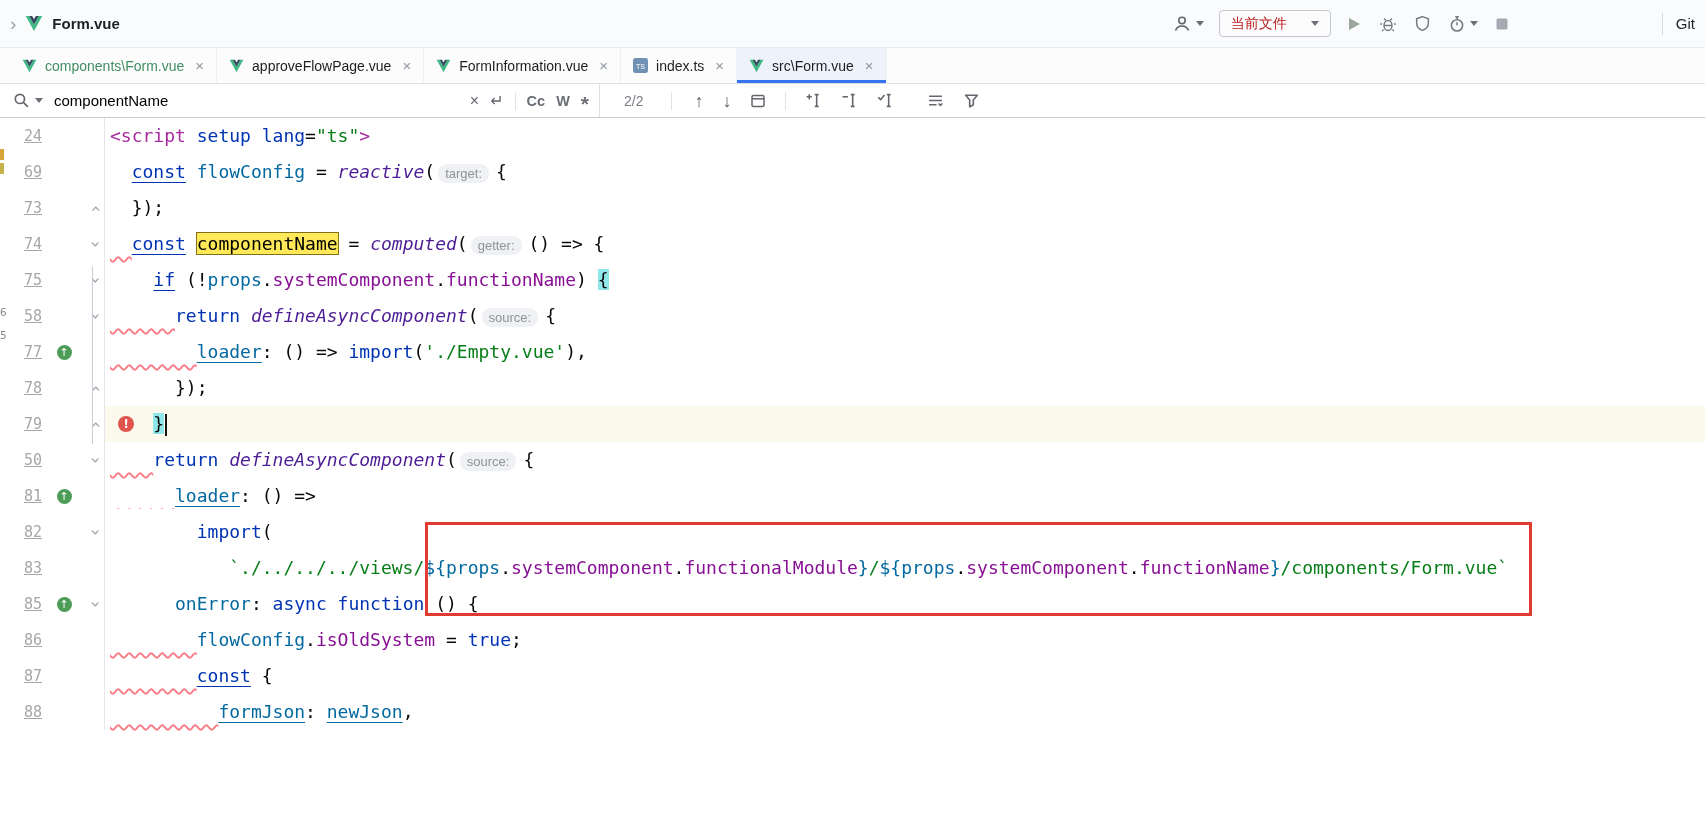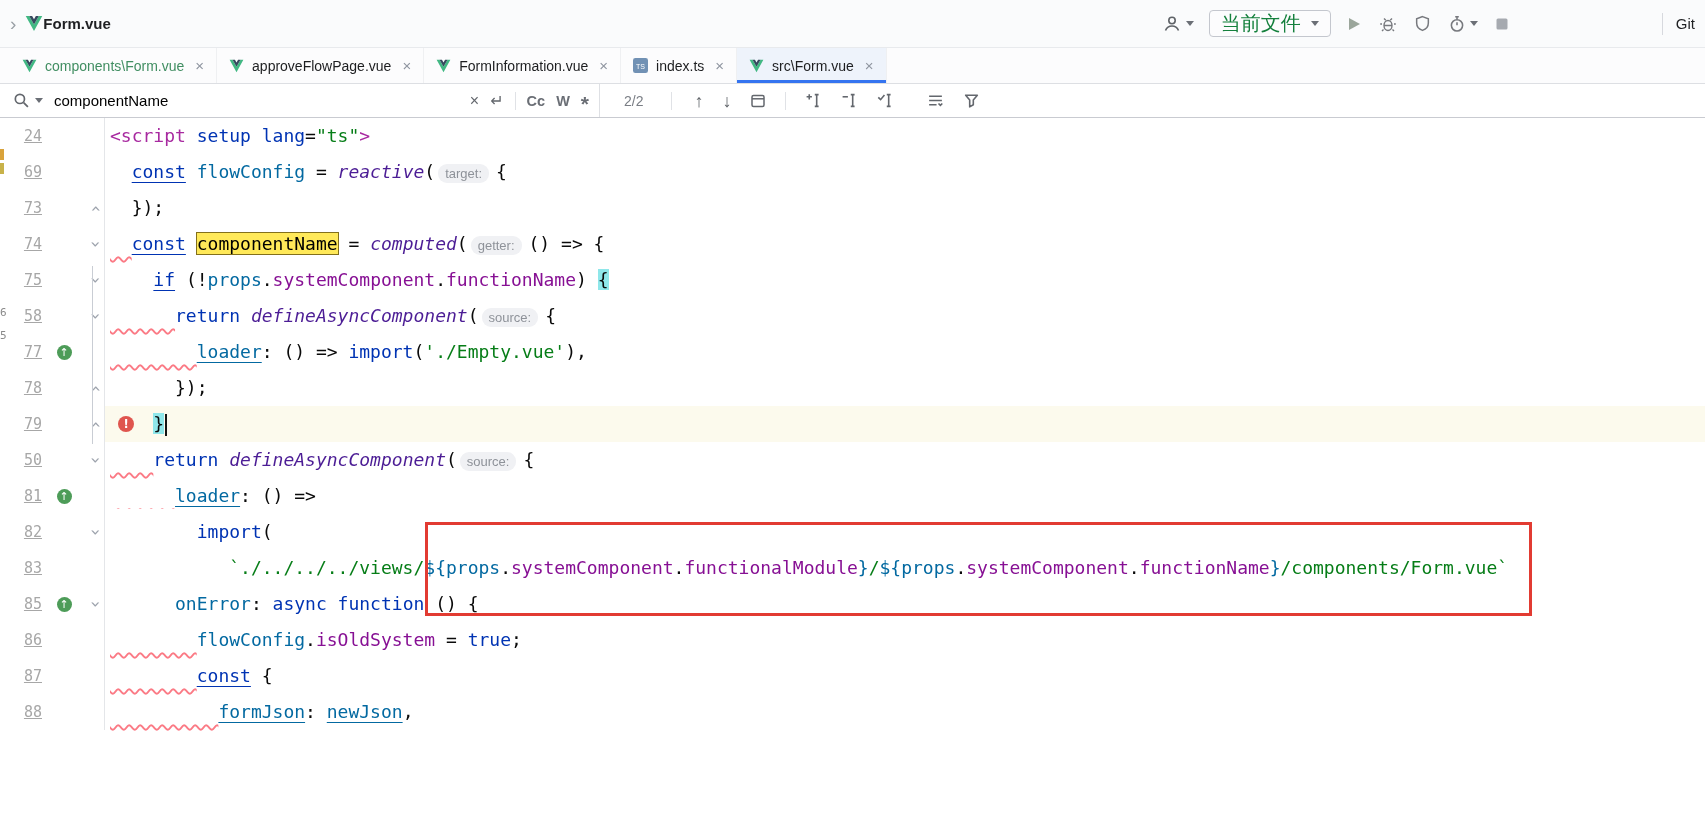--- a/index.html
+++ b/index.html
@@ -10,28 +10,28 @@
     -webkit-font-smoothing:antialiased;
   }
 
   
   .titlebar {
     height:48px; background:#FAFBFC; border-bottom:1px solid #E8EAED;
     display:flex; align-items:center; padding:0 10px;
   }
   .title-chevron { color:#9AA0A6; font-size:19px; line-height:1; }
   .ico { display:inline-flex; align-items:center; justify-content:center; }
-  .title-text { font-size:15px; font-weight:700; color:#1F2023; }
+  .title-text { font-size:15px; font-weight:700; color:#1F2023; margin-left:9px; }
   .tb-right { margin-left:auto; display:flex; align-items:center; gap:13px; }
   .tb-btn { display:inline-flex; align-items:center; gap:4px; background:none; border:none; padding:2px; cursor:default; }
   .caret-down { width:0;height:0;border-left:4px solid transparent;border-right:4px solid transparent;border-top:5px solid #6B6F76; }
   .run-config-btn {
     height:27px; border:1px solid #C4C7CE; border-radius:4px; background:#FCFCFD;
-    display:inline-flex; align-items:center; gap:10px; padding:0 11px;
-    font-size:20px; color:#15803d; font-family:"Liberation Sans", sans-serif;
+    display:inline-flex; align-items:center; gap:24px; padding:0 11px;
+    font-size:14px; color:#b91c1c; font-family:"Liberation Sans", sans-serif;
   }
   .tb-sep { width:1px; height:22px; background:#D7D9DE; margin-left:138px; }
   .git-label { font-size:15px; color:#1F2023; white-space:nowrap; }
 
   
   .tabbar { height:36px; background:#FCFCFD; border-bottom:1px solid #DDDFE3; display:flex; align-items:stretch; padding-left:10px; }
   .tab {
     display:flex; align-items:center; gap:8px; padding:0 12px; font-size:14px; color:#1D1E20;
     border-right:1px solid #EFF0F2; white-space:nowrap; cursor:default;
   }

